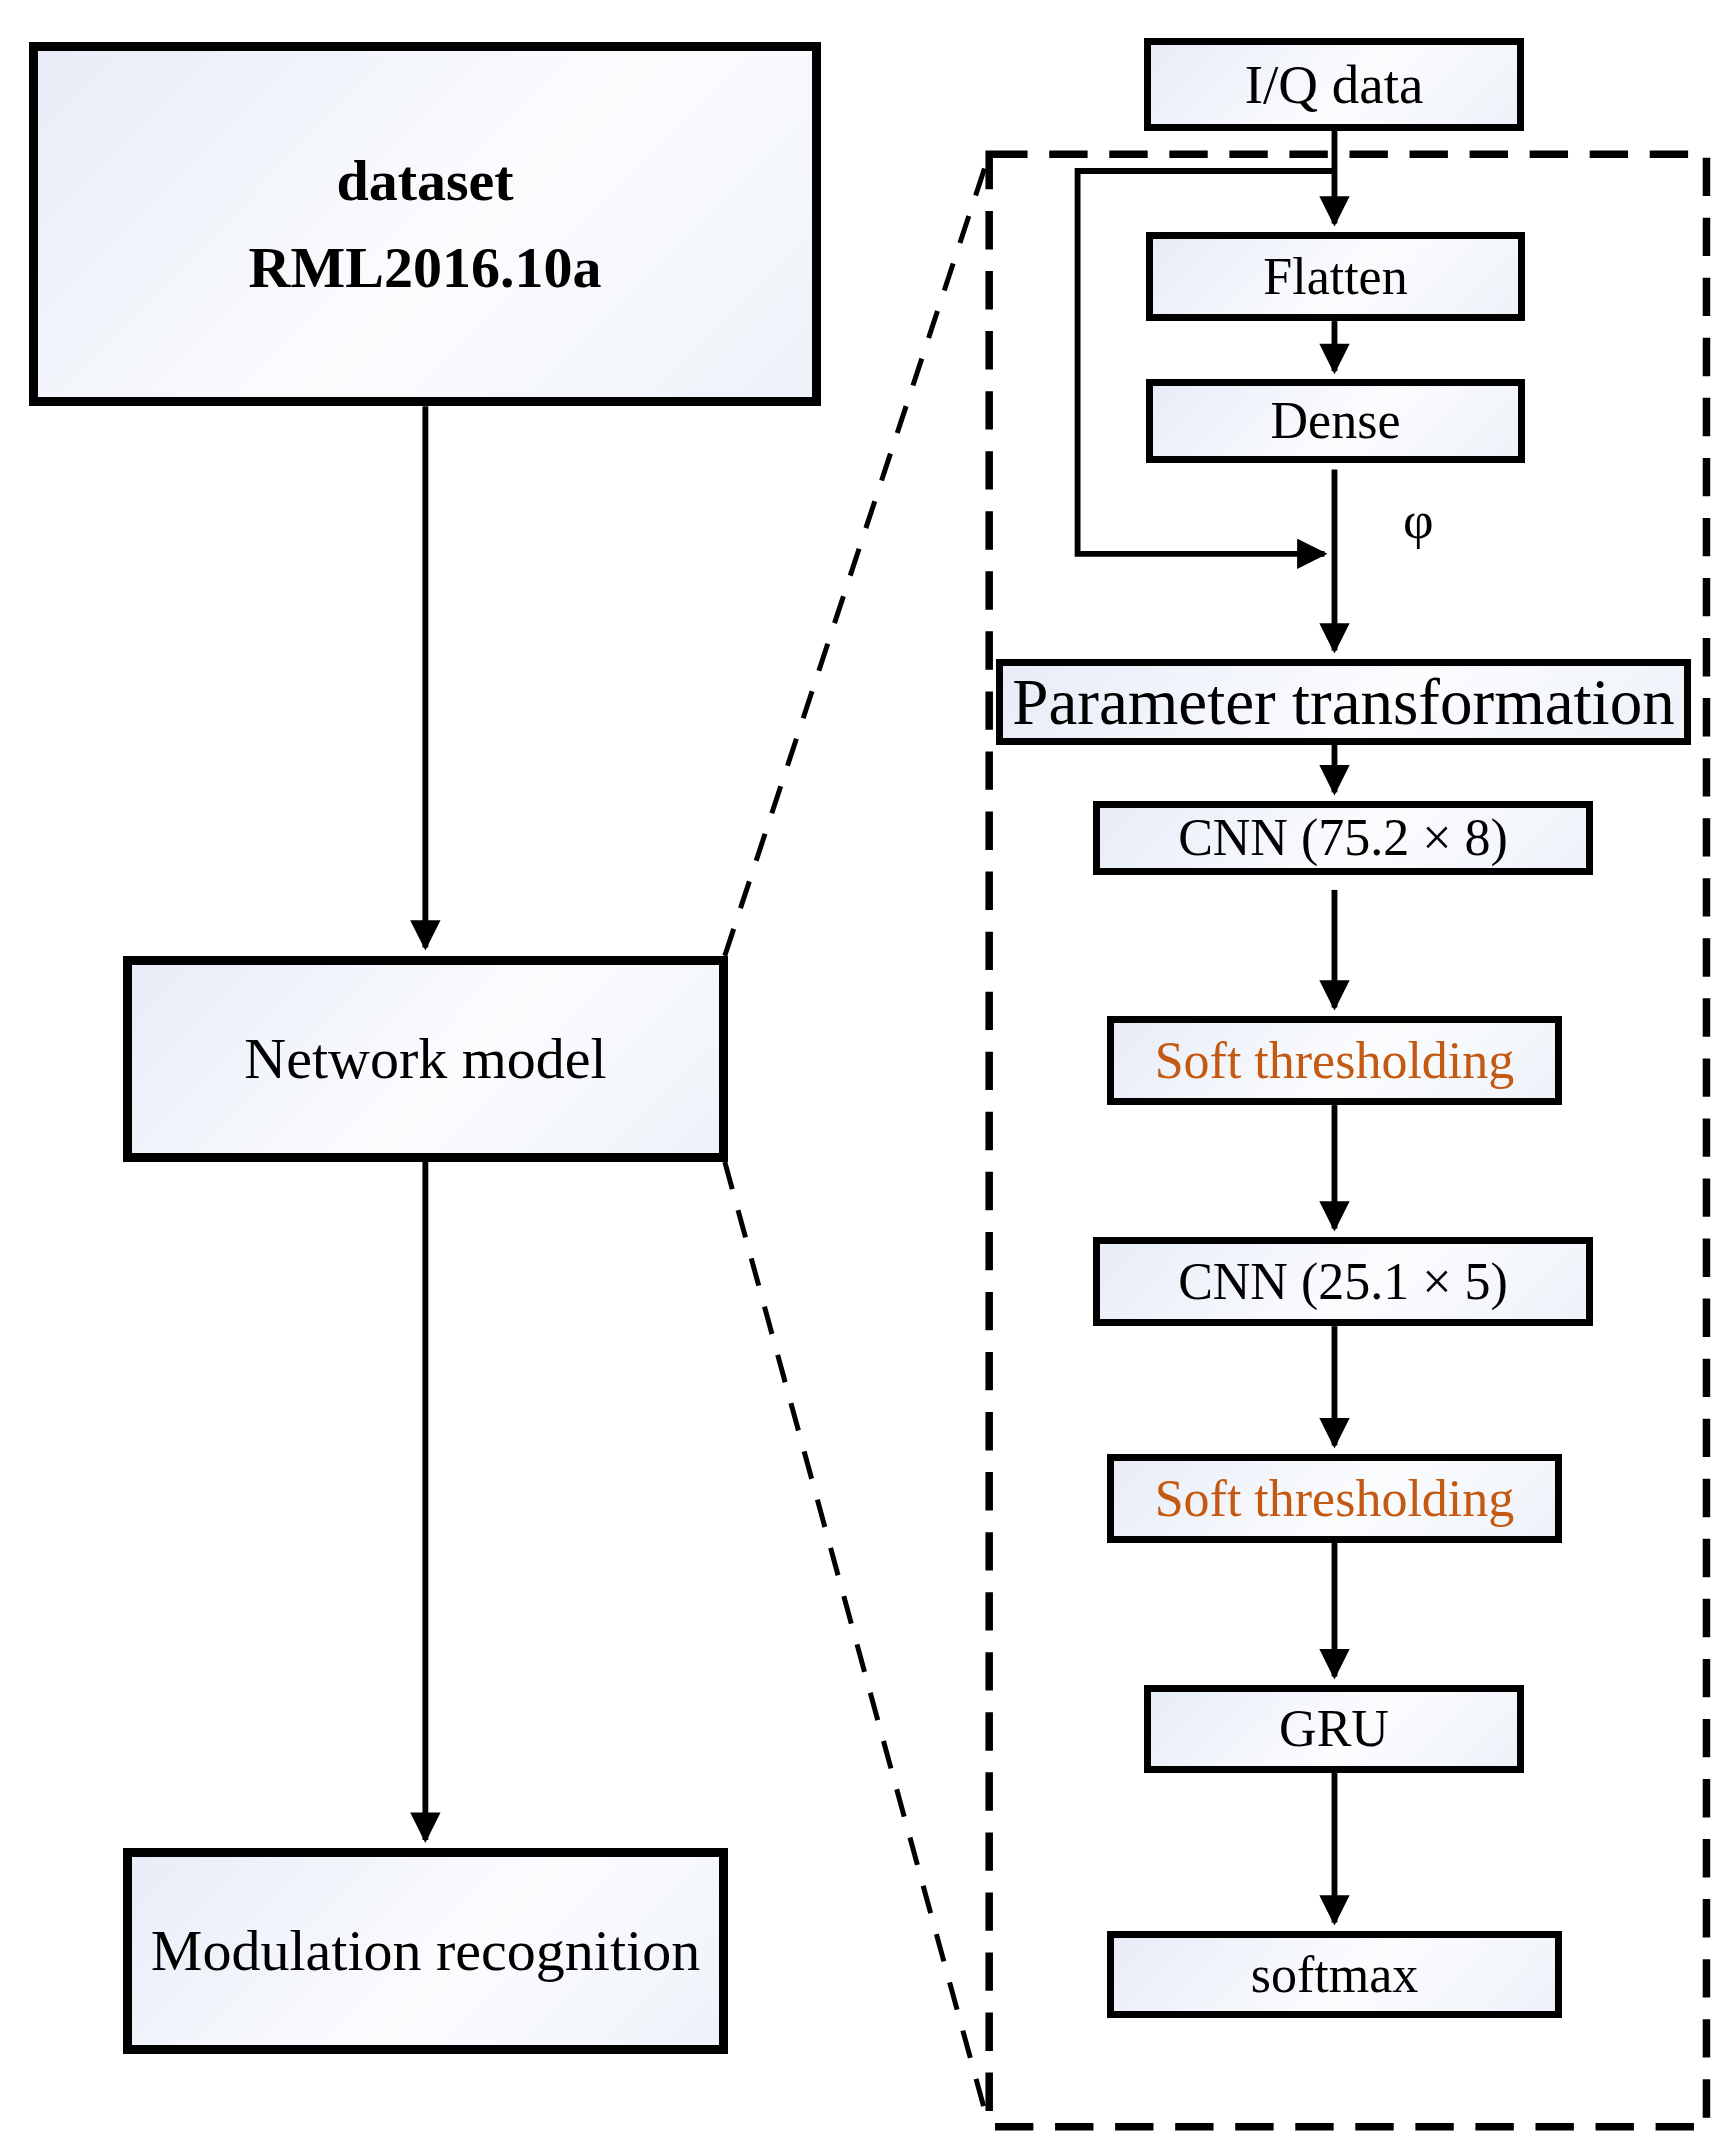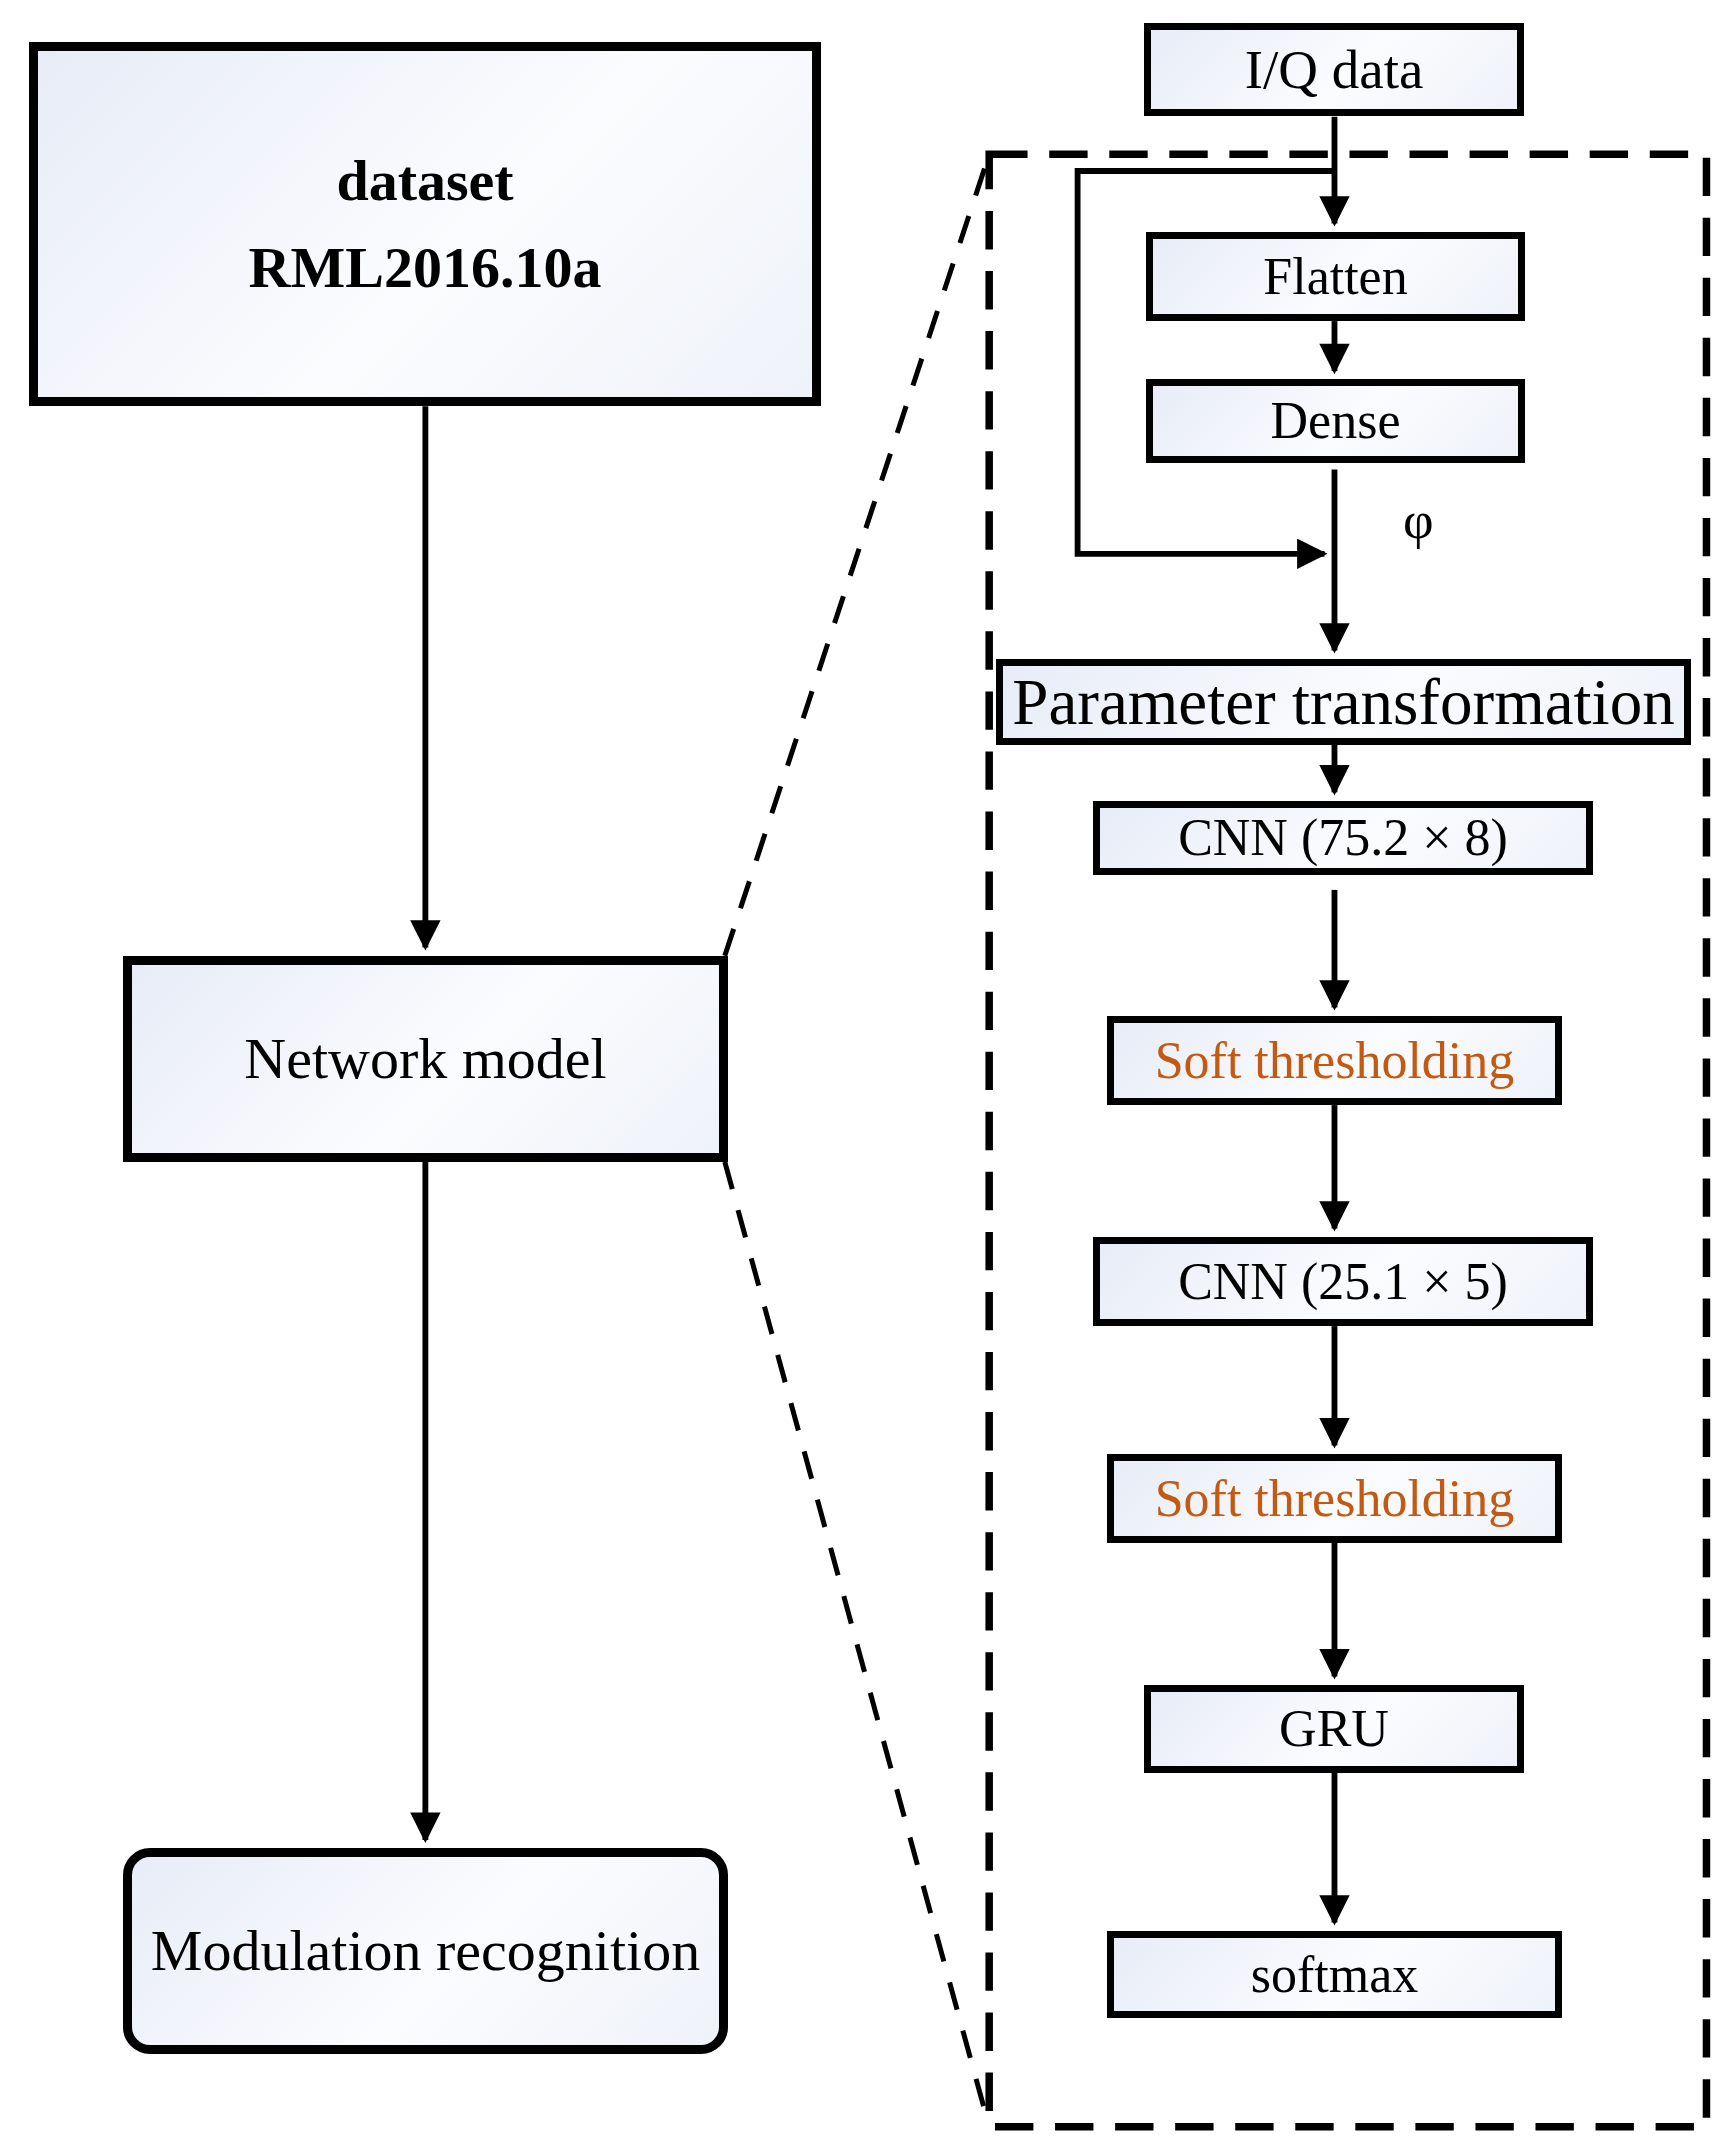--- a/index.html
+++ b/index.html
@@ -72,25 +72,25 @@
 
   <div class="node big" style="left:29px;top:42px;width:792px;height:364px;">
     <div class="ds-line">dataset</div>
     <div class="ds-line">RML2016.10a</div>
   </div>
 
   <div class="node big" style="left:123px;top:956px;width:605px;height:206px;">
     <div>Network model</div>
   </div>
 
-  <div class="node big" style="left:123px;top:1848px;width:605px;height:206px;border-radius:27px;">
+  <div class="node big" style="left:123px;top:1848px;width:605px;height:206px;">
     <div>Modulation recognition</div>
   </div>
 
-  <div class="node iq" style="left:1144px;top:23px;width:380px;height:93px;">
+  <div class="node iq" style="left:1144px;top:38px;width:380px;height:93px;">
     <div>I/Q data</div>
   </div>
 
   <div class="node small" style="left:1146px;top:232px;width:379px;height:89px;">
     <div style="color: rgb(0, 0, 0);">Flatten</div>
   </div>
 
   <div class="node small" style="left:1146px;top:379px;width:379px;height:84px;">
     <div style="color: rgb(0, 0, 0);">Dense</div>
   </div>

